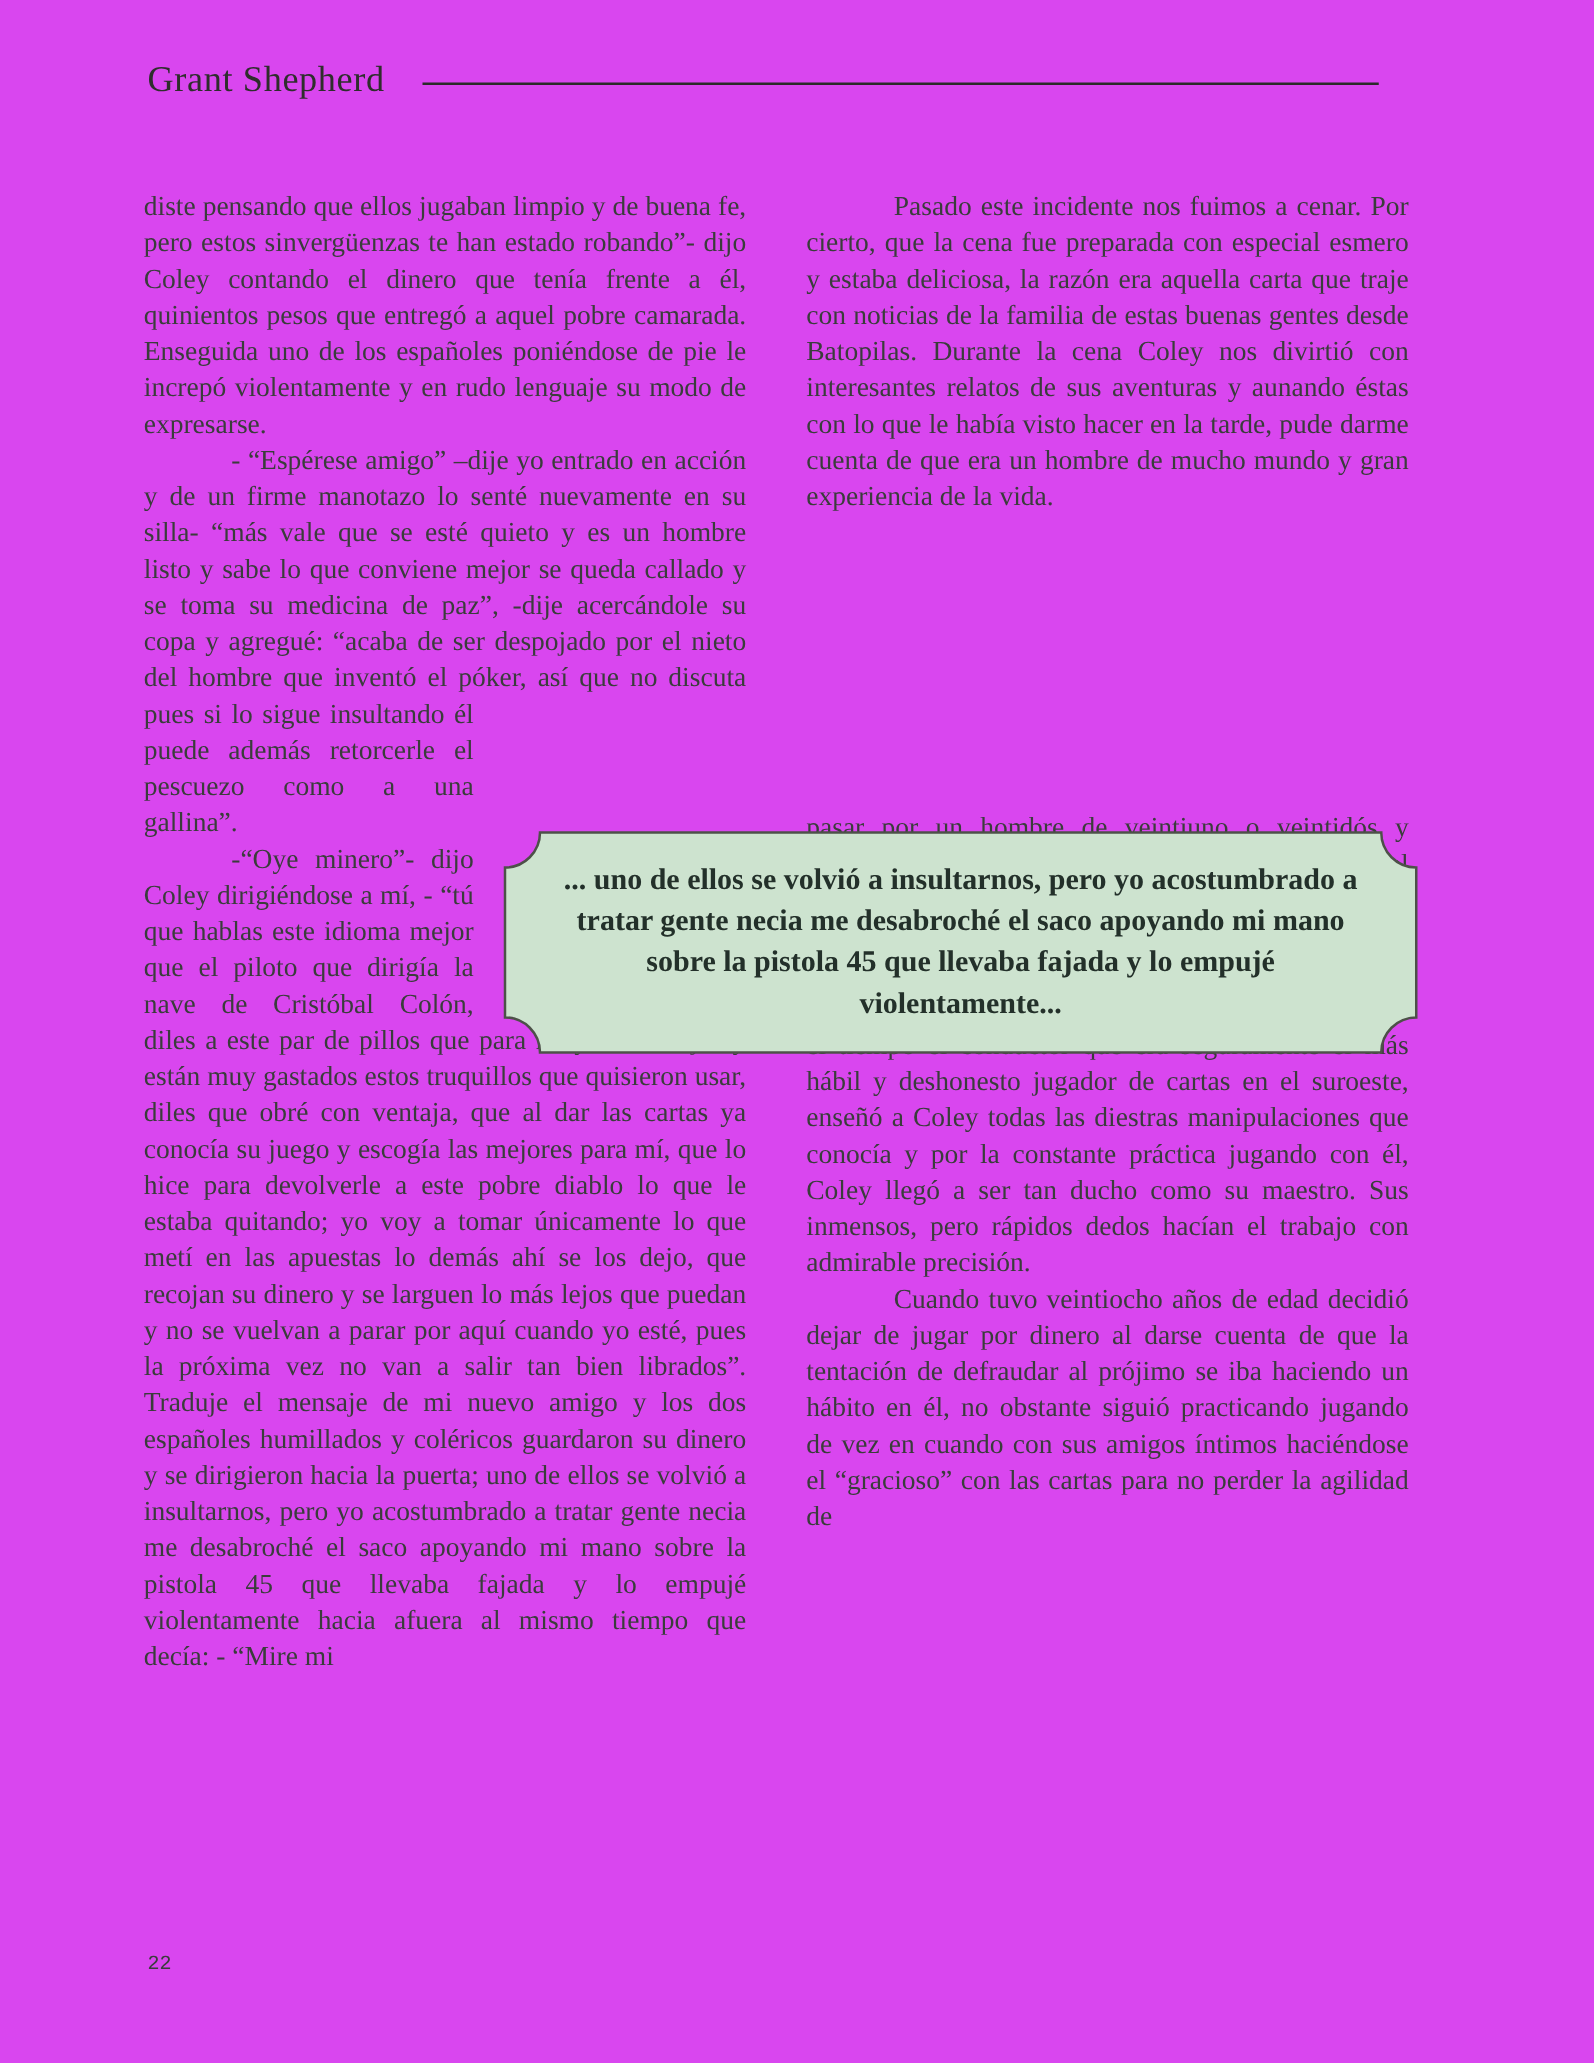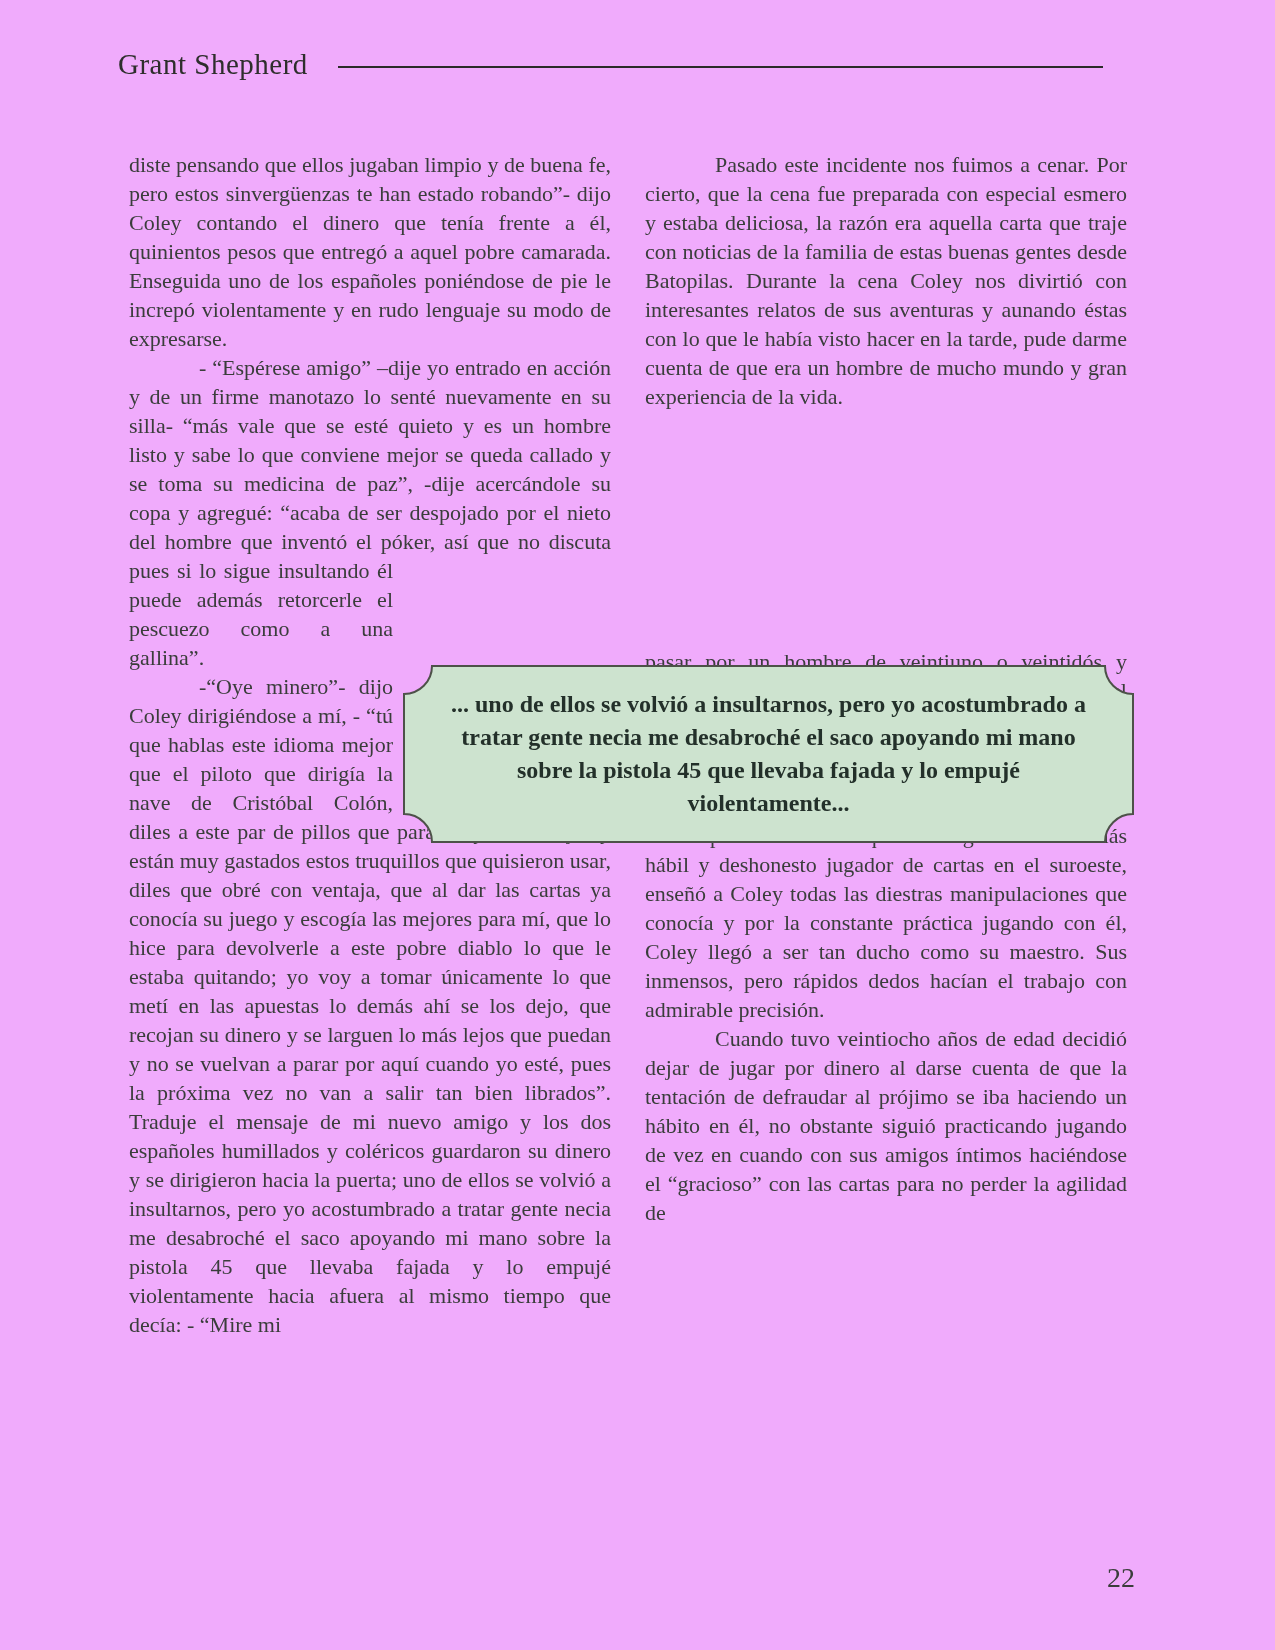--- a/index.html
+++ b/index.html
@@ -1,19 +1,19 @@
 <!DOCTYPE html>
 <html lang="es"><head>
 <meta charset="utf-8">
 <style>
   html,body{margin:0;padding:0;background:#ffffff;}
   .page{
     position:relative;
     width:1275px;height:1650px;
-    background:#f0abfc;
+    background:#d946ef;
     font-family:"Liberation Serif", serif;
     color:#3a3d3b;
     overflow:hidden;
   }
   
   .header{
     position:absolute;left:118px;top:48px;right:172px;
     display:flex;align-items:center;
   }
   .author{
@@ -21,21 +21,21 @@
   }
   .header-rule{
     flex:1;height:0;border-top:2px solid #2b2b29;margin-left:30px;margin-top:4px;
   }
   
   .column{
     position:absolute;top:150px;width:482px;
     font-size:22px;line-height:29px;text-align:justify;
     hyphens:auto;-webkit-hyphens:auto;
   }
-  .col-left{left:129px;}
+  .col-left{left:115px;}
   .col-right{left:645px;}
   .column p{margin:0;padding:0;}
   .indent{text-indent:70px;}
   
   .wrap-spacer{
     float:right;width:218px;height:261px;
   }
   .gap-spacer{height:236px;}
   
   .pull-quote{
@@ -46,22 +46,22 @@
     position:absolute;left:36px;top:0;width:661px;height:180px;
     display:flex;align-items:center;justify-content:flex-end;
   }
   .pull-quote-text{
     margin:0;text-align:center;
     font-size:24px;line-height:33px;font-weight:bold;color:#23302a;
   }
   
   .footer{
     position:absolute;left:118px;right:140px;top:1562px;
-    display:flex;justify-content:flex-end;align-items:baseline;
-    font-size:28px;color:#3a3d3b;
+    display:flex;justify-content:space-between;align-items:baseline;
+    font-size:16px;color:#3a3d3b;font-family:Liberation Mono, monospace;
   }
   .journal{letter-spacing:0.2px;}
 </style>
 </head>
 <body>
 
 <div class="page">
 
   <div class="header">
     <span class="author">Grant Shepherd</span>

